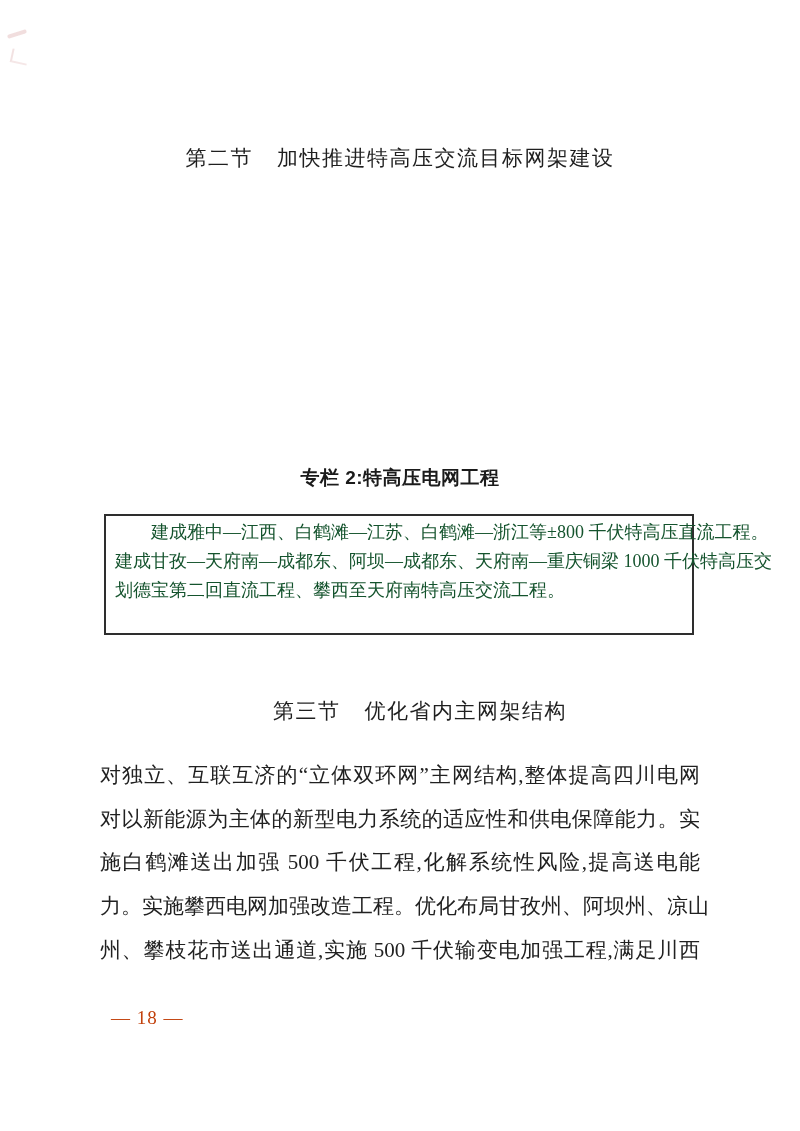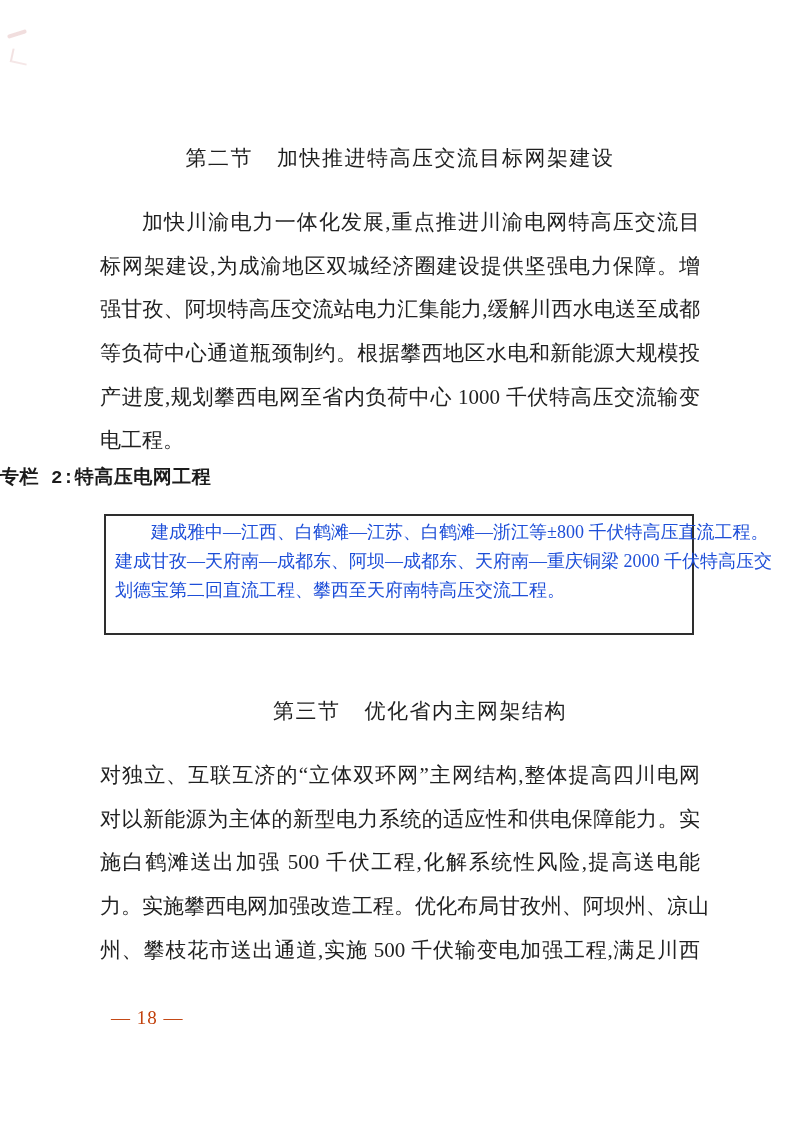--- a/index.html
+++ b/index.html
@@ -56,34 +56,34 @@
     height: 43.7px; line-height: 43.7px;
     text-align: justify; text-align-last: justify;
     white-space: nowrap;
   }
   .line.indent { text-indent: 2em; }
   .line.end { text-align-last: left; white-space: normal; }
 
   
   .callout-title {
     position: absolute; top: 465px; left: 0; width: 800px;
-    text-align: left;
-    font-family: Liberation Mono, monospace;
+    text-align: center;
+    font-family: Liberation Sans, sans-serif;
     font-weight: 700; font-size: 19px; line-height: 26px;
     color: #1b1b1b; letter-spacing: 0.5px;
   }
 
   
   .callout-box {
     position: absolute; left: 104px; top: 514px;
     width: 590px; height: 121px;
     box-sizing: border-box;
     border: 2px solid #2e2e2e;
     padding: 2px 9px;
-    font-size: 18px; color: #1d4ed8;
+    font-size: 18px; color: #14532d;
     background: #ffffff;
   }
   .callout-box .line {
     height: 29.2px; line-height: 29.2px;
     text-align: justify; text-align-last: justify;
     white-space: nowrap;
   }
   .callout-box .line.end { text-align-last: left; white-space: normal; }
 
   
@@ -99,34 +99,26 @@
 <div class="doc-page">
 
   <div class="scan-mark-1"></div>
   <div class="scan-mark-2"></div>
 
   <div class="section-heading" id="heading-section2">
     <span class="label">第二节</span>
     <span class="title">加快推进特高压交流目标网架建设</span>
   </div>
 
-  <div class="para" id="para-section2">
-    <div class="line indent">加快川渝电力一体化发展,重点推进川渝电网特高压交流目</div>
-    <div class="line">标网架建设,为成渝地区双城经济圈建设提供坚强电力保障。增</div>
-    <div class="line">强甘孜、阿坝特高压交流站电力汇集能力,缓解川西水电送至成都</div>
-    <div class="line">等负荷中心通道瓶颈制约。根据攀西地区水电和新能源大规模投</div>
-    <div class="line">产进度,规划攀西电网至省内负荷中心 1000 千伏特高压交流输变</div>
-    <div class="line end">电工程。</div>
-  </div>
 
   <div class="callout-title">专栏 2:特高压电网工程</div>
 
   <div class="callout-box">
     <div class="line indent">建成雅中—江西、白鹤滩—江苏、白鹤滩—浙江等±800 千伏特高压直流工程。</div>
-    <div class="line">建成甘孜—天府南—成都东、阿坝—成都东、天府南—重庆铜梁 2000 千伏特高压交</div>
+    <div class="line">建成甘孜—天府南—成都东、阿坝—成都东、天府南—重庆铜梁 1000 千伏特高压交</div>
     <div class="line end">划德宝第二回直流工程、攀西至天府南特高压交流工程。</div>
   </div>
 
   <div class="section-heading" id="heading-section3">
     <span class="label">第三节</span>
     <span class="title">优化省内主网架结构</span>
   </div>
 
   <div class="para" id="para-section3">
     <div class="line">对独立、互联互济的“立体双环网”主网结构,整体提高四川电网</div>

